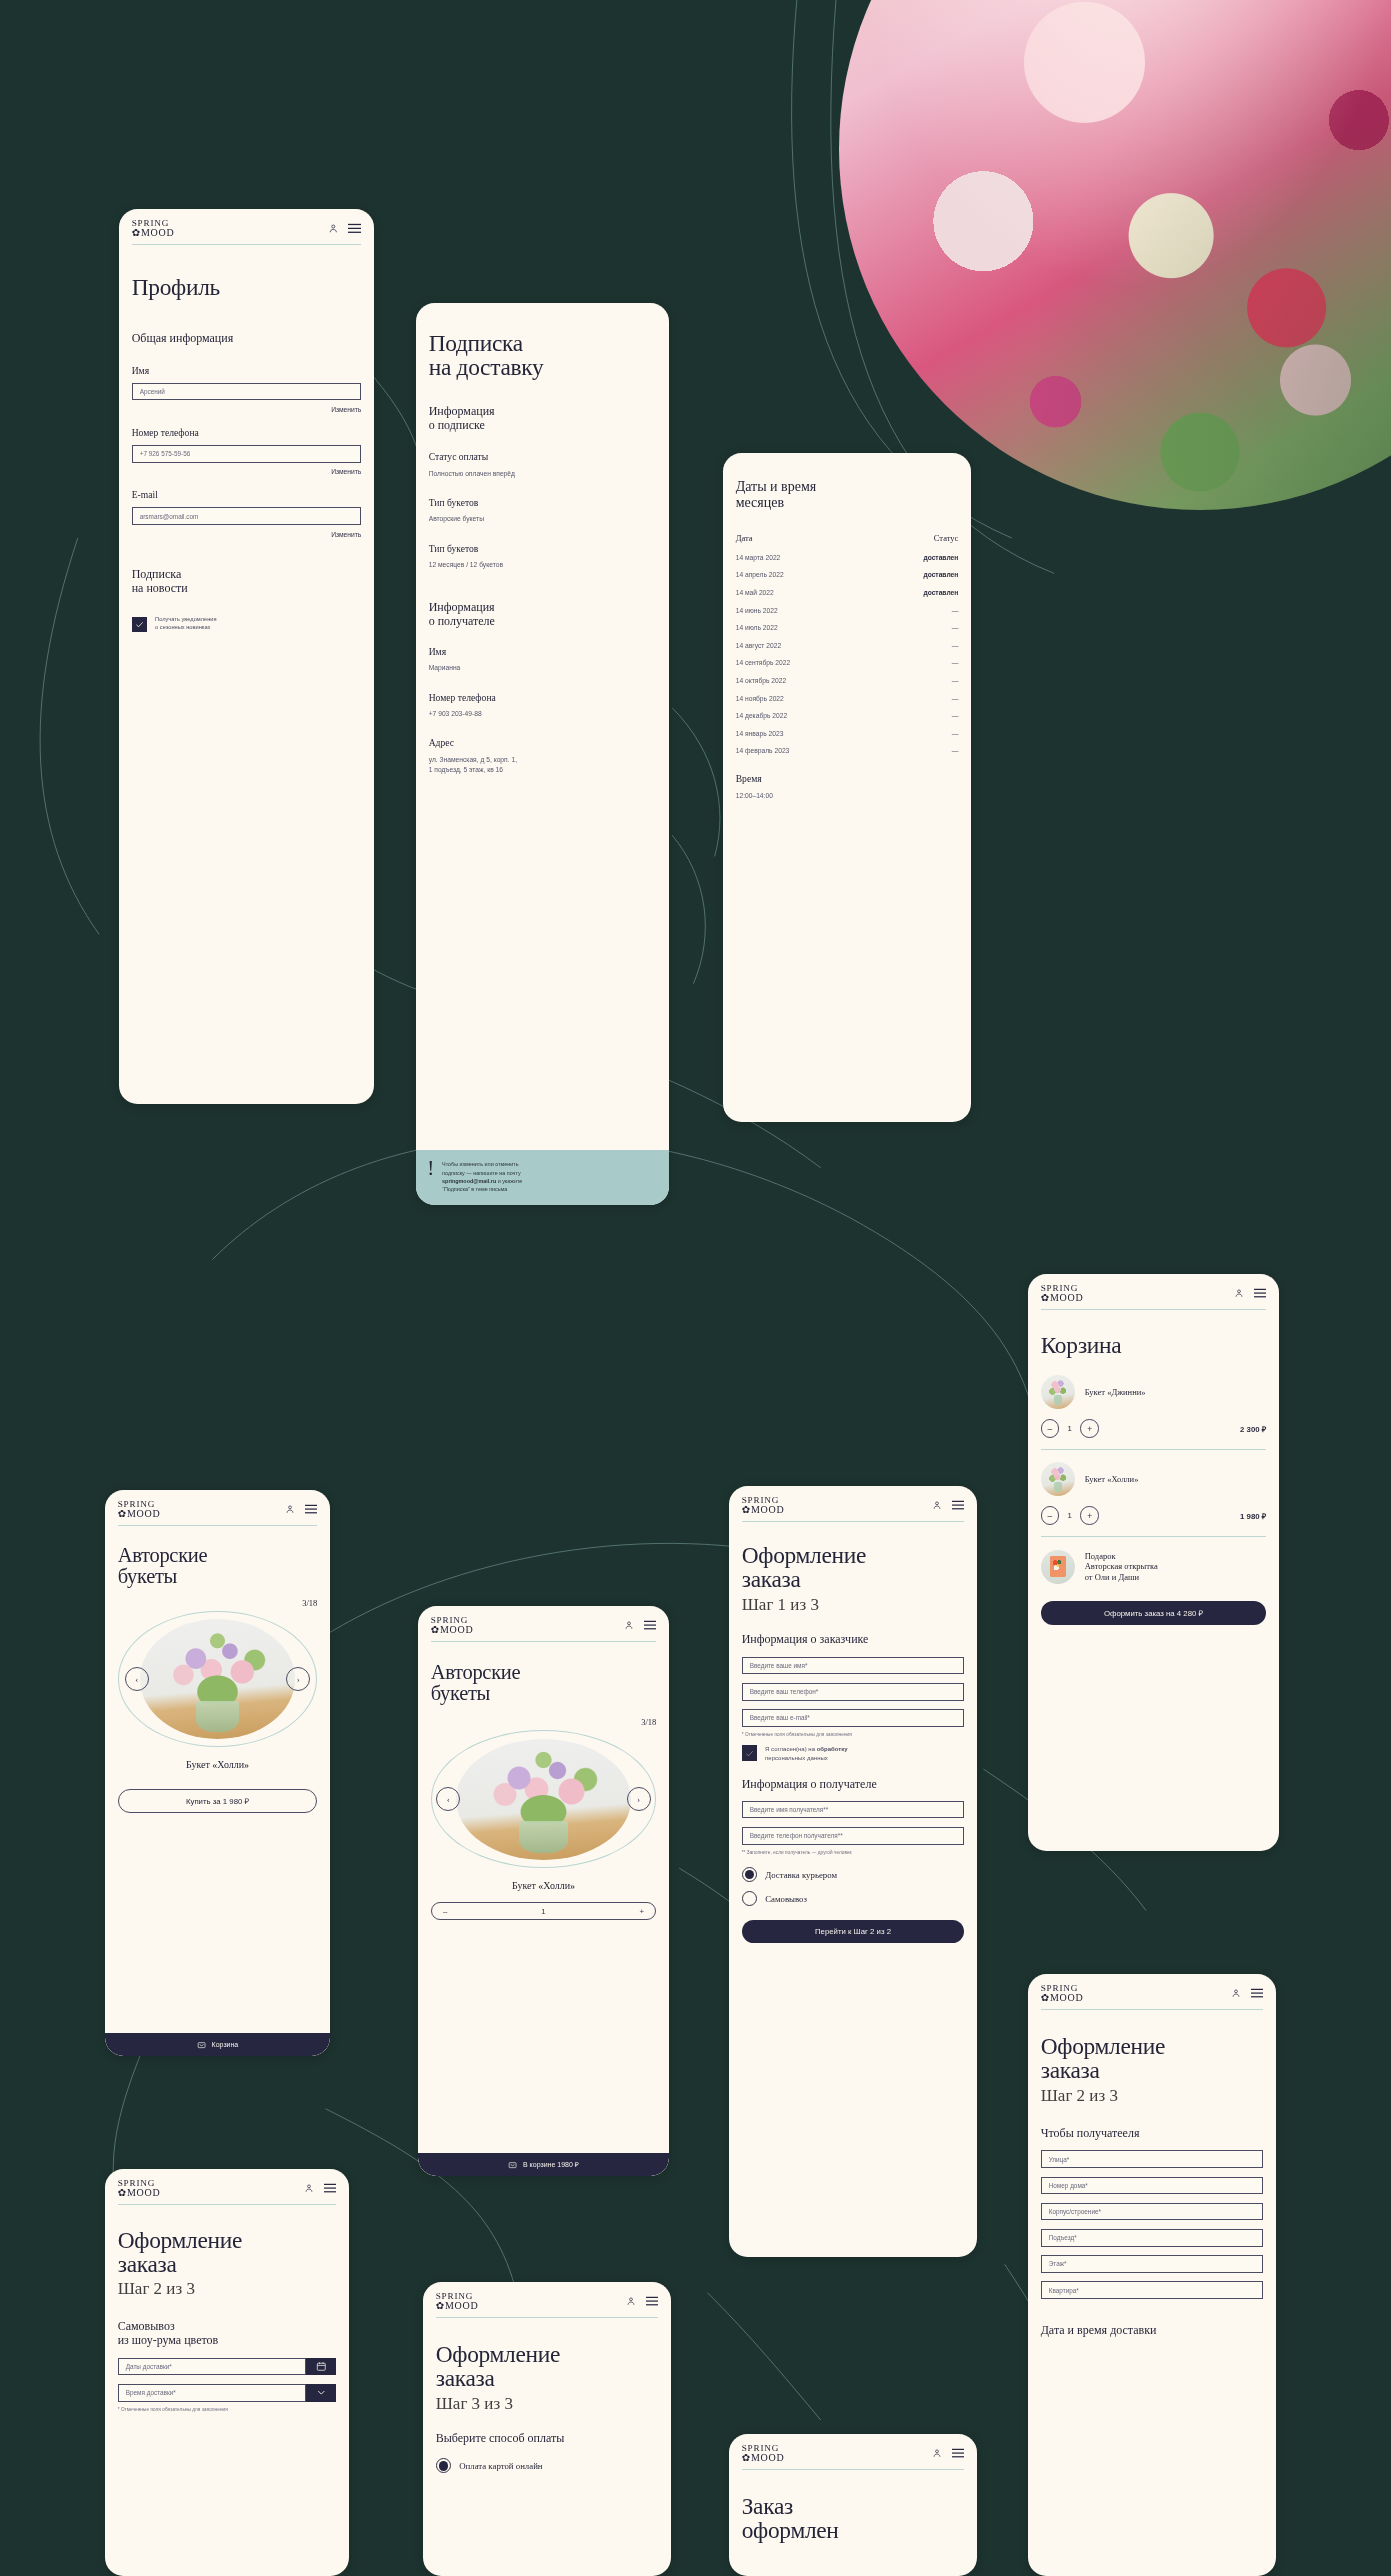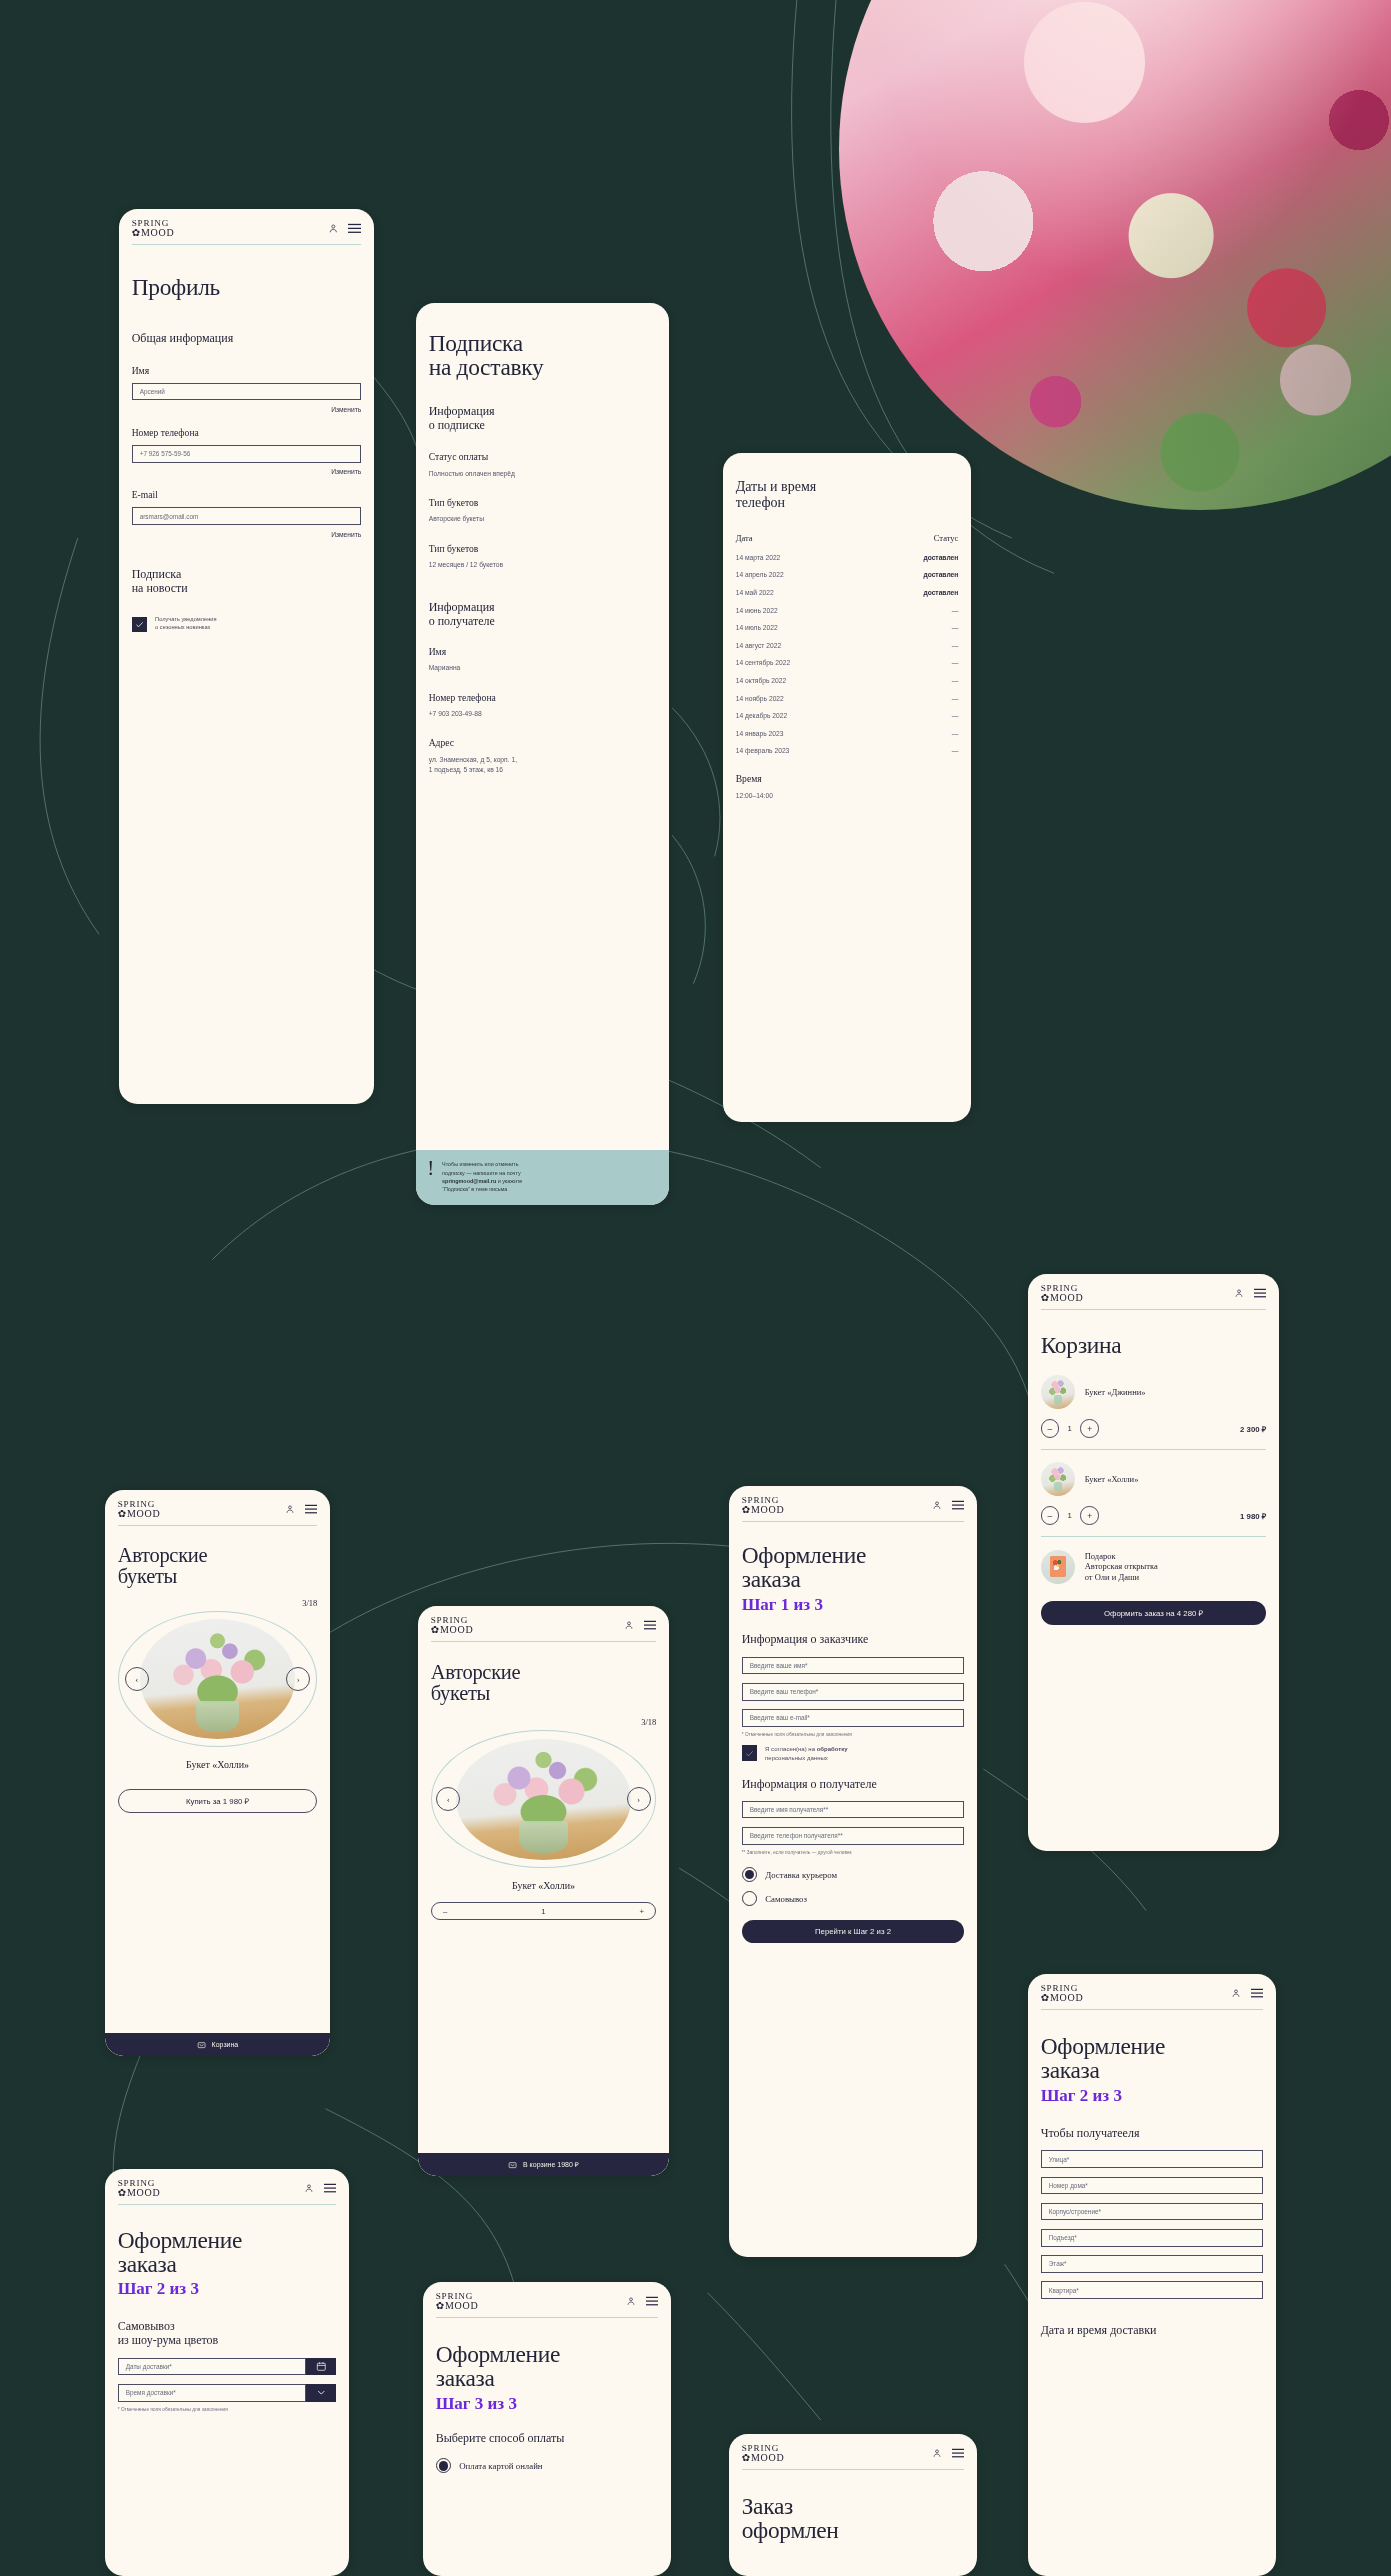--- a/index.html
+++ b/index.html
@@ -51,21 +51,21 @@
   .logo .l1{ font-family:"Liberation Serif", serif; font-size:9.2px; letter-spacing:0.8px; color:#232338; display:block;}
   .logo .l2{ font-family:"Liberation Serif", serif; font-size:10px; letter-spacing:0.8px; color:#232338; display:block;}
   .ic-row{ display:flex; align-items:center; gap:9.2px; }
   .divider{ height:0.7px; background:#bed6d4; margin:0 12.7px; }
 
   .pg{ padding:0 12.7px; }
   .h1{ font-family:"Liberation Serif", serif; font-size:23.4px; line-height:1.04; letter-spacing:-0.3px; color:#252539; }
   .h1.sm{ font-size:20.5px; }
   .h2{ font-family:"Liberation Serif", serif; font-size:12px; line-height:1.15; color:#252539; }
   .h3{ font-family:"Liberation Serif", serif; font-size:9.6px; color:#252539; }
-  .step{ font-family:"Liberation Serif", serif; font-size:17px; color:#6d28d9;font-weight:bold; }
+  .step{ font-family:"Liberation Serif", serif; font-size:17px; color:#404040; }
   .val{ font-size:6.7px; color:#55556b; line-height:1.5; }
   .note{ font-size:4.6px; color:#6c6c80; letter-spacing:0.1px; }
   .field{ border:0.7px solid #4b4b62; background:#fdfaf2; height:17.7px; display:flex; align-items:center;
     padding:0 7px; font-size:6.4px; color:#6b6b7e; }
   .field.filled{ color:#6b6b7e; }
   .link-r{ text-align:right; font-size:6.7px; color:#33334a; }
   .cb{ width:15.6px; height:15.6px; background:#262640; display:flex; align-items:center; justify-content:center; flex:0 0 auto;}
   .cb svg{ width:9.2px; height:9.2px; }
   .cb-row{ display:flex; gap:7.8px; align-items:center; }
   .cb-lbl{ font-size:5.7px; color:#4c4c60; line-height:1.4; }
@@ -267,21 +267,21 @@
       <div><b>springmood@mail.ru</b><span> и укажите</span></div>
       <div>“Подписка” в теме письма</div>
     </div>
   </div>
 </div>
 
 <div class="phone" style="left:723px; top:453px; width:248px; height:669px;">
   <div class="pg" style="padding-top:25.5px;">
     <div class="h2" style="font-size:14px;">
       <div>Даты и время</div>
-      <div>телефон</div>
+      <div>месяцев</div>
     </div>
     <div class="tbl-head" style="margin-top:22.6px;">
       <span>Дата</span>
       <span>Статус</span>
     </div>
     <div id="dates-rows">
         <div class="tbl-row" style="margin-top: 10.6px;">
           <span>14 марта 2022</span>
           <span class="st">доставлен</span>
         </div>

